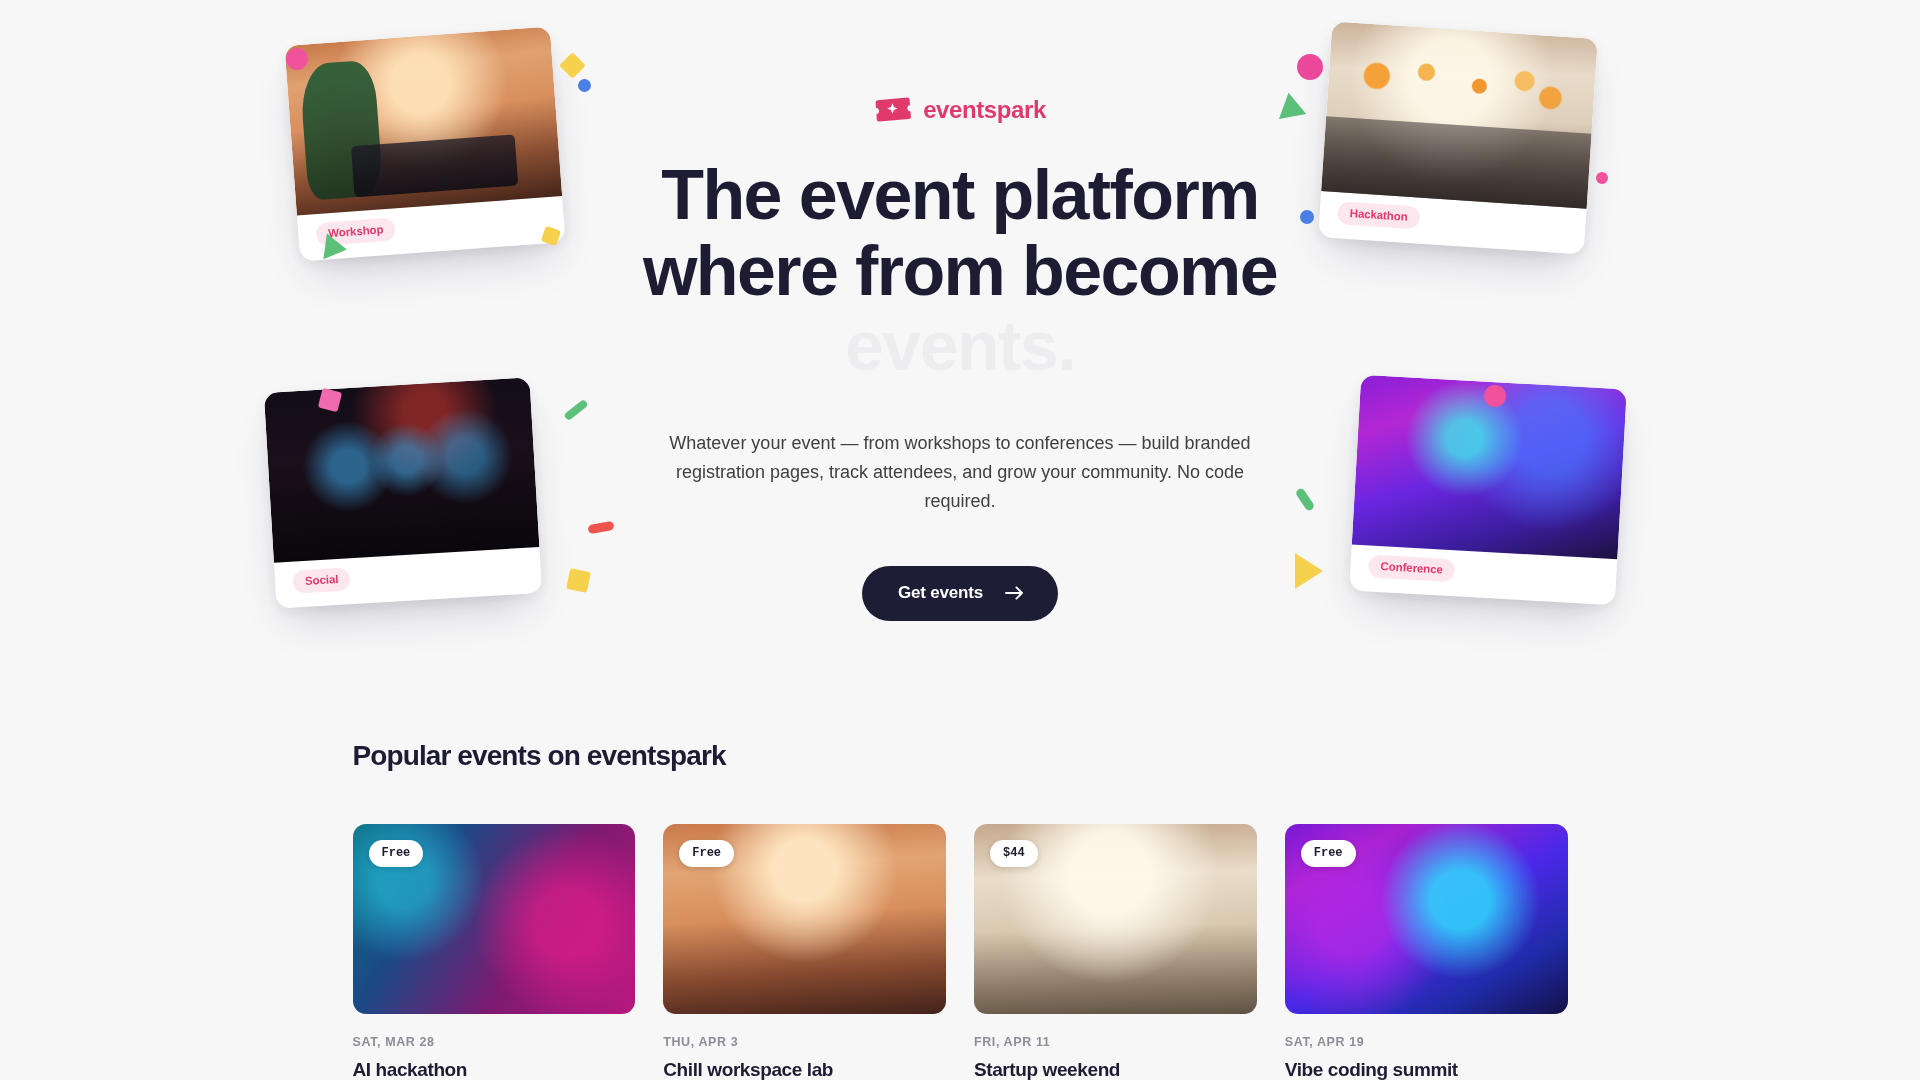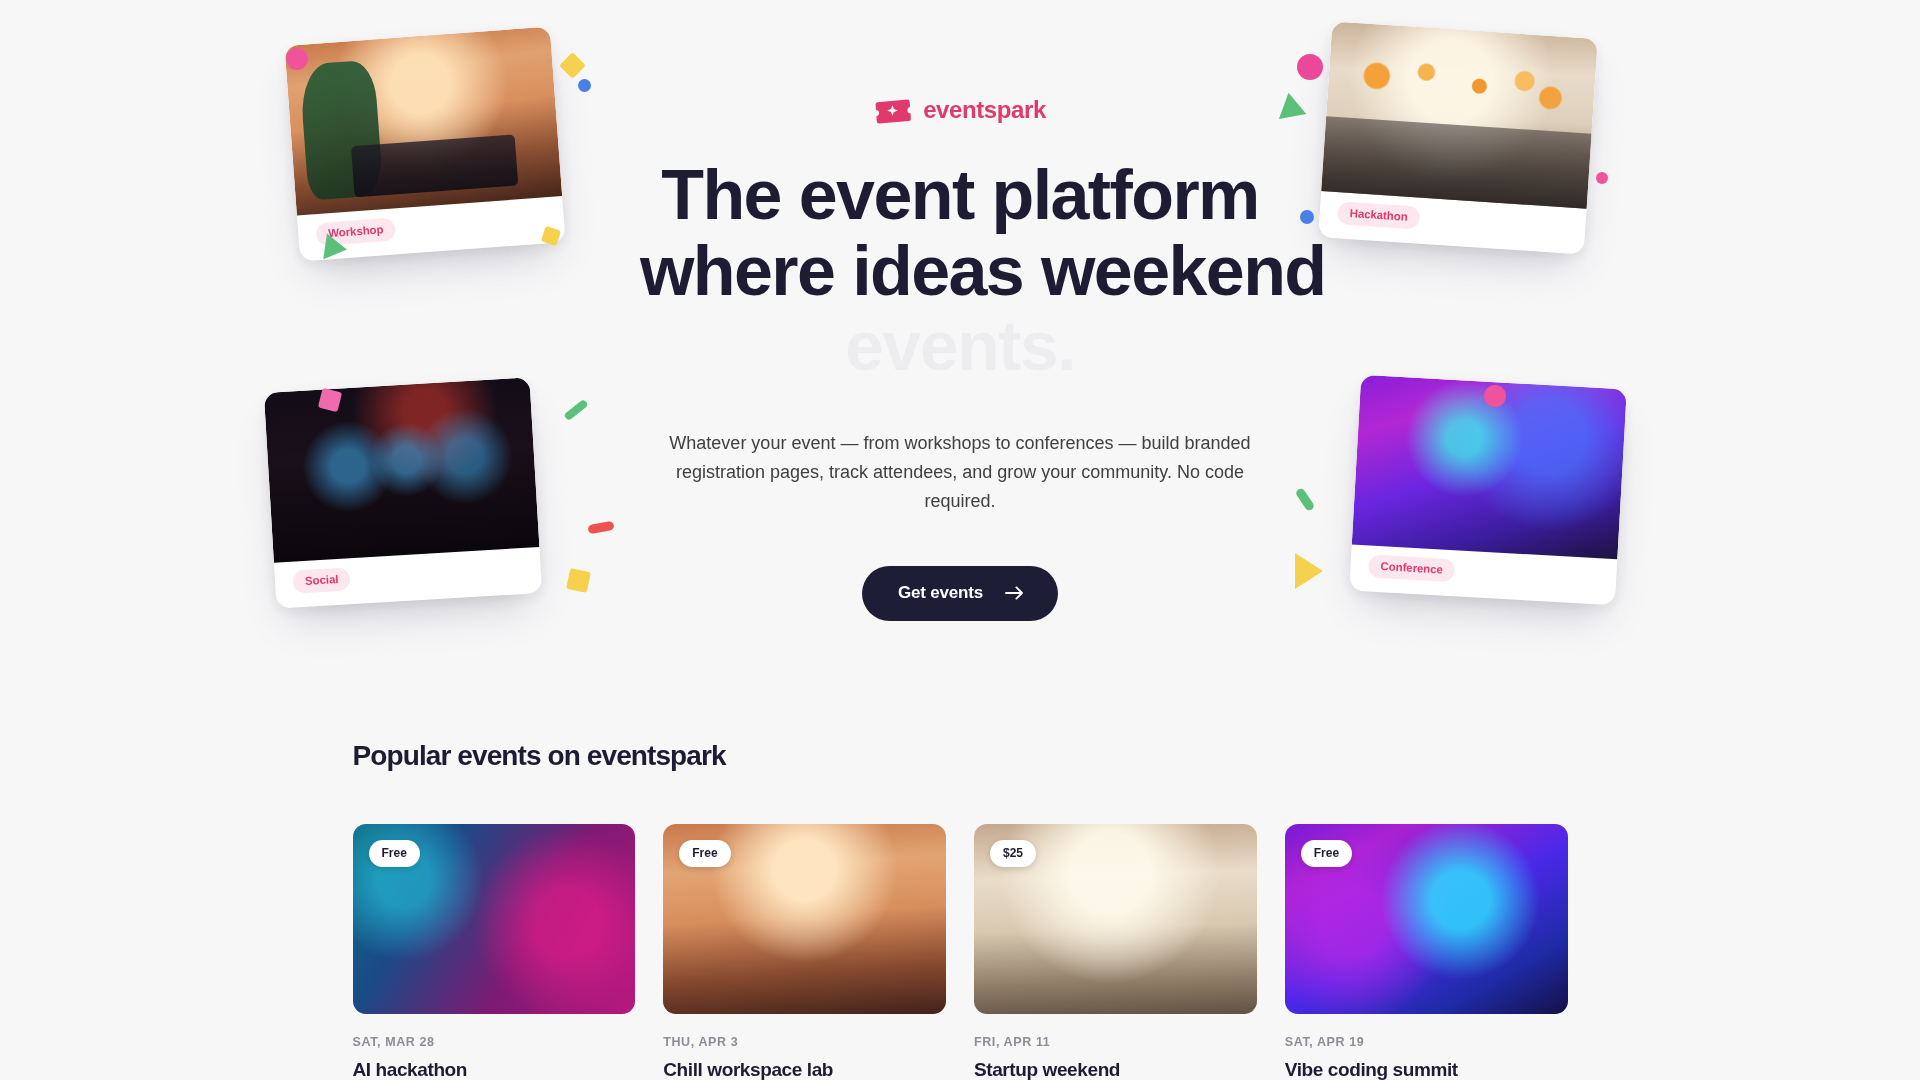--- a/index.html
+++ b/index.html
@@ -16,21 +16,21 @@
 
   
   .hero { position:relative; width:1920px; height:740px; }
 
   .hero-center {
     position:absolute; left:50%; top:96px; transform:translateX(-50%);
     width:640px; text-align:center; z-index:6;
   }
 
   .logo-row {
-    display:flex; align-items:flex-end; justify-content:center; gap:11px;
+    display:flex; align-items:flex-start; justify-content:center; gap:11px;
     margin-bottom:34px;
   }
   .logo-mark { width:38px; height:26px; display:block; }
   .logo-text {
     font-size:24px; font-weight:700; letter-spacing:-0.4px;
     color:#e03a6d;
   }
 
   .headline {
     font-size:70px; line-height:1.08; font-weight:800;
@@ -154,21 +154,21 @@
     font-size:28px; font-weight:800; letter-spacing:-0.9px;
     color:#1d1c33; margin-bottom:52px;
   }
   .ev-grid {
     display:grid; grid-template-columns:repeat(4,1fr); gap:28px;
   }
   .ev-card { position:relative; cursor:pointer; }
   .ev-thumb {
     position:relative; width:100%; height:190px;
     border-radius:13px; overflow:hidden;
-    background-size:cover; background-position:center;
+    background-size:cover; background-position:center;font-family:Liberation Mono, monospace;
   }
   .ev-badge {
     position:absolute; left:16px; top:16px;
     background:#fff; color:#1d1c33;
     font-size:12px; font-weight:700;
     padding:6px 13px 7px; border-radius:999px;
     box-shadow:0 2px 6px rgba(0,0,0,.14);
   }
   .ev-date {
     margin-top:21px;
@@ -262,21 +262,21 @@
                      L1.6 6.5 Q1.4 4.4 3.6 4.2 Z" fill="#e03a6d"></path>
             <path d="M18.4 7.2 L19.9 11.0 L23.7 12.4 L19.9 13.9 L18.4 17.7
                      L17.0 13.9 L13.2 12.4 L17.0 11.0 Z" fill="#ffffff"></path>
           </svg>
         </span>
         <span class="logo-text">eventspark</span>
       </div>
 
       <h1 class="headline">
         <span class="line">The event platform</span>
-        <span class="line">where ideas weekend</span>
+        <span class="line">where from become</span>
         <span class="line ghost">events.</span>
       </h1>
 
       <p class="subhead">Whatever your event — from workshops to conferences — build branded registration pages, track attendees, and grow your community. No code required.</p>
 
       <div class="cta-wrap">
         <button class="cta">
           <span>Get events</span>
           <span>
             <svg width="19" height="14" viewBox="0 0 19 14" aria-hidden="true">
@@ -306,21 +306,21 @@
         <div class="ev-card">
           <div class="ev-thumb th-work">
             <span class="ev-badge">Free</span>
           </div>
           <div class="ev-date">THU, APR 3</div>
           <div class="ev-name">Chill workspace lab</div>
         </div>
 
         <div class="ev-card">
           <div class="ev-thumb th-startup">
-            <span class="ev-badge">$25</span>
+            <span class="ev-badge">$44</span>
           </div>
           <div class="ev-date">FRI, APR 11</div>
           <div class="ev-name">Startup weekend</div>
         </div>
 
         <div class="ev-card">
           <div class="ev-thumb th-summit">
             <span class="ev-badge">Free</span>
           </div>
           <div class="ev-date">SAT, APR 19</div>

